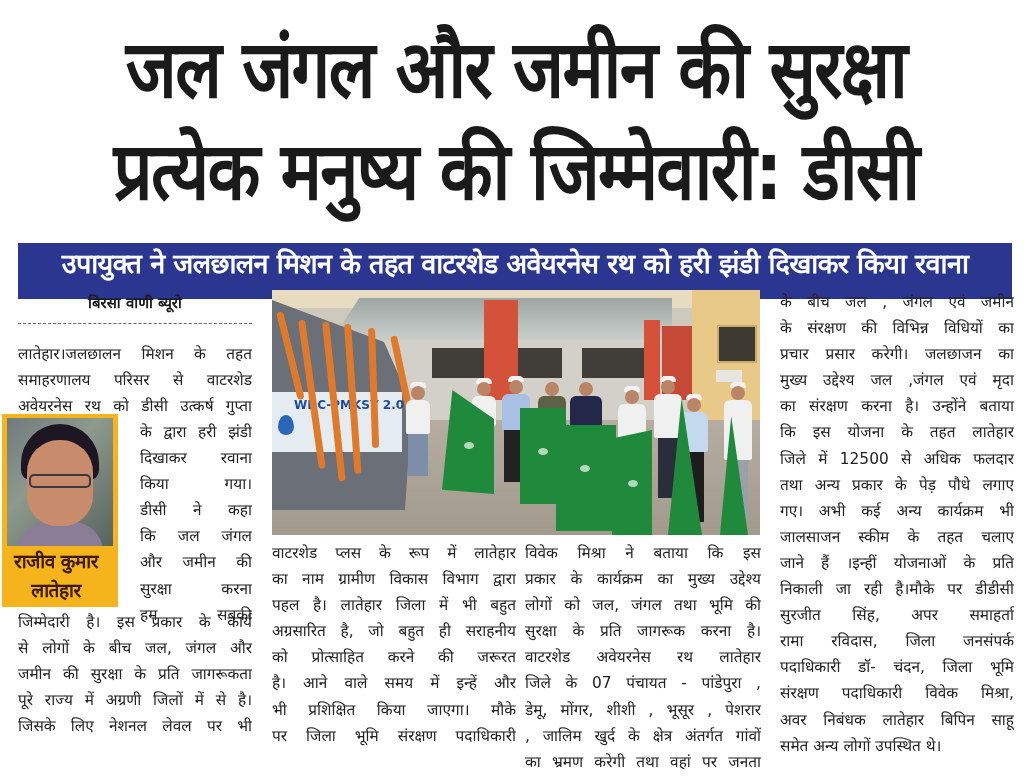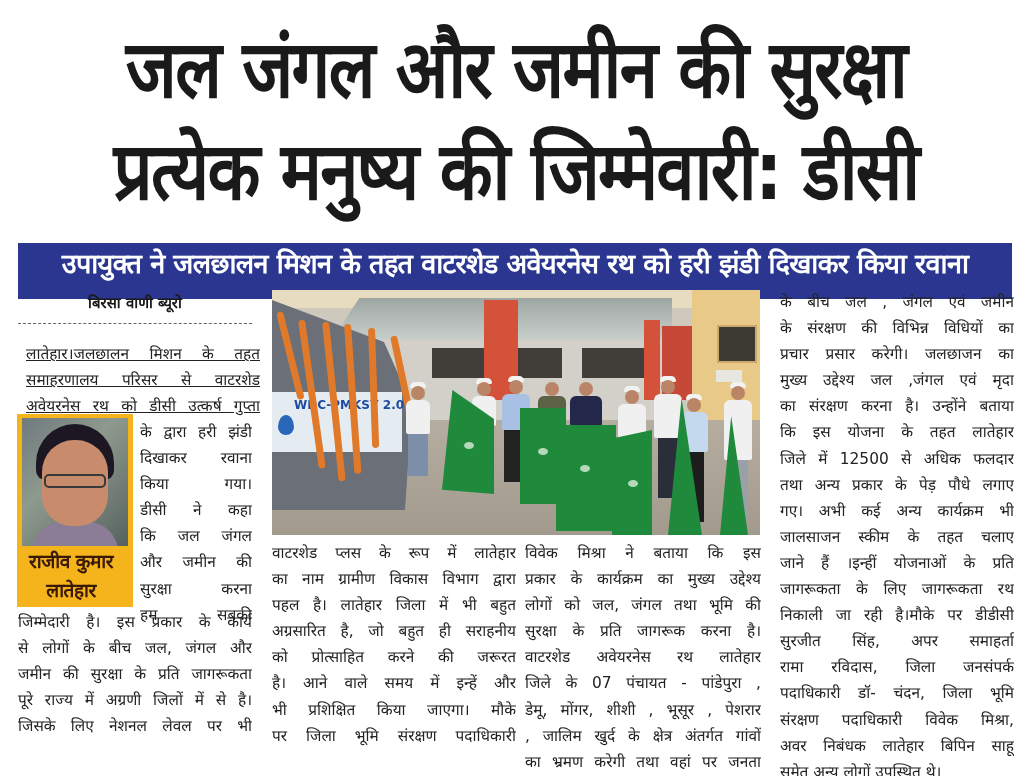--- a/index.html
+++ b/index.html
@@ -31,29 +31,29 @@
     border-top: 1px dashed #666;
   }
 
   .col {
     position: absolute; font-size: 15.4px; line-height: 26.1px; color: #222;
     text-align: justify; text-align-last: justify;
   }
   .col .ln { display: block; white-space: nowrap; overflow: hidden; }
   .col .ln.last { text-align-last: left; }
 
-  .col1-top { left: 26px; top: 341px; width: 234px; text-decoration: underline; }
+  .col1-top { left: 18px; top: 341px; width: 234px; }
   .col1-side { left: 140px; top: 419px; width: 112px; }
   .col1-bottom { left: 18px; top: 609px; width: 234px; }
   .col2 { left: 272px; top: 540px; width: 244px; }
   .col3 { left: 525px; top: 540px; width: 236px; }
   .col4 { left: 780px; top: 289px; width: 234px; }
 
   .reporter {
-    position: absolute; left: 17px; top: 414px; width: 116px; height: 193px;
+    position: absolute; left: 2px; top: 414px; width: 116px; height: 193px;
     background: #f5b31c; padding: 4px 13px 0 5px;
   }
   .reporter-photo {
     width: 106px; height: 128px; position: relative; overflow: hidden;
     background: linear-gradient(135deg, #6f7a7e 0%, #8e9a8d 40%, #56625f 100%);
   }
   .reporter-photo .hair {
     position: absolute; left: 14px; top: 6px; width: 78px; height: 56px;
     background: #1c1722; border-radius: 40px 40px 10px 10px;
   }
@@ -272,21 +272,20 @@
   <span class="ln">के संरक्षण की विभिन्न विधियों का</span>
   <span class="ln">प्रचार प्रसार करेगी। जलछाजन का</span>
   <span class="ln">मुख्य उद्देश्य जल ,जंगल एवं मृदा</span>
   <span class="ln">का संरक्षण करना है। उन्होंने बताया</span>
   <span class="ln">कि इस योजना के तहत लातेहार</span>
   <span class="ln">जिले में 12500 से अधिक फलदार</span>
   <span class="ln">तथा अन्य प्रकार के पेड़ पौधे लगाए</span>
   <span class="ln">गए। अभी कई अन्य कार्यक्रम भी</span>
   <span class="ln">जालसाजन स्कीम के तहत चलाए</span>
   <span class="ln">जाने हैं ।इन्हीं योजनाओं के प्रति</span>
-  <span class="ln">जागरूकता के लिए जागरूकता रथ</span>
   <span class="ln">निकाली जा रही है।मौके पर डीडीसी</span>
   <span class="ln">सुरजीत सिंह, अपर समाहर्ता</span>
   <span class="ln">रामा रविदास, जिला जनसंपर्क</span>
   <span class="ln">पदाधिकारी डॉ- चंदन, जिला भूमि</span>
   <span class="ln">संरक्षण पदाधिकारी विवेक मिश्रा,</span>
   <span class="ln">अवर निबंधक लातेहार बिपिन साहू</span>
   <span class="ln last">समेत अन्य लोगों उपस्थित थे।</span>
 </div>
 
 </body></html>

